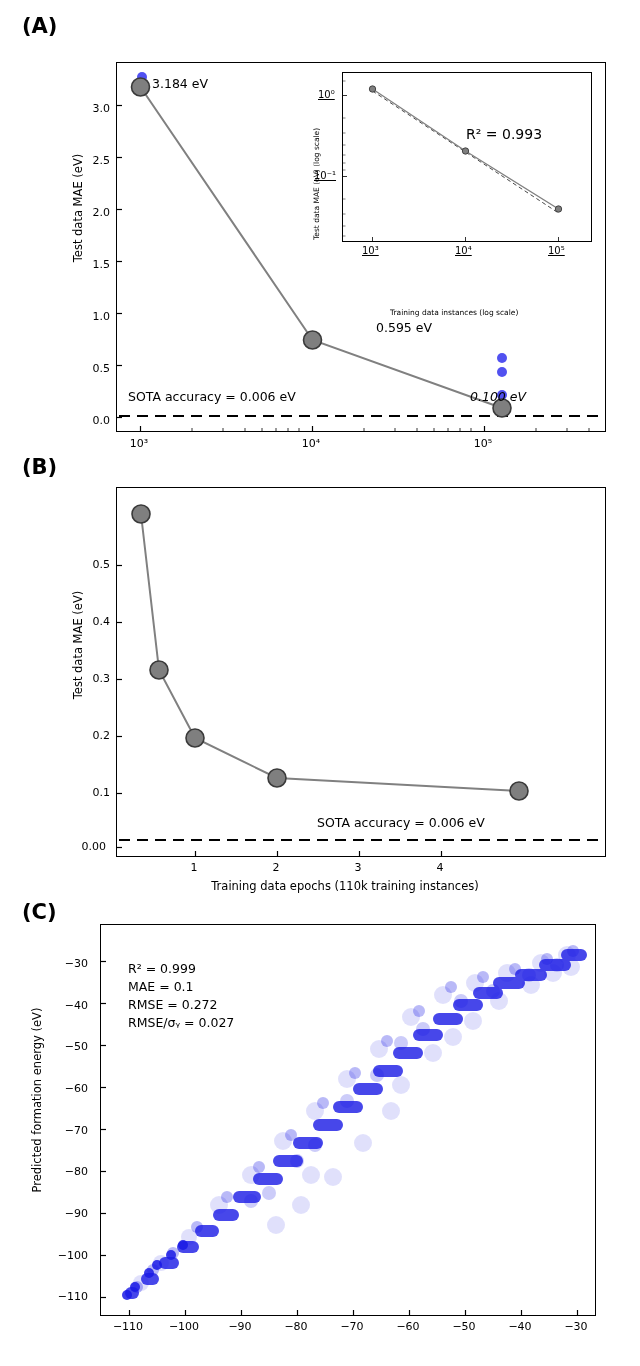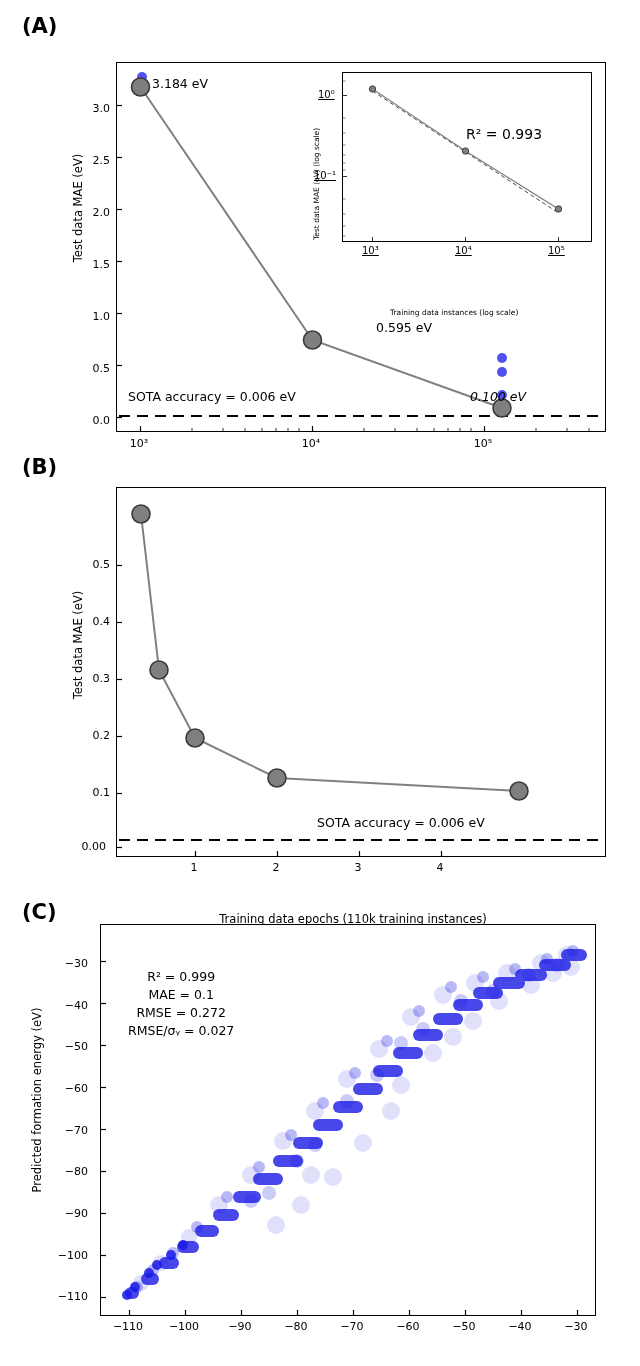--- a/index.html
+++ b/index.html
@@ -218,21 +218,21 @@
   <div class="inset-tick-label" style="left:548px;top:245px;">10⁵</div>
   <div class="inset-axis-title" style="left:390px;top:261px;margin-top:47px;">Training data instances (log scale)</div>
   <div class="inset-axis-title y-axis-title" style="left:312px;top:240px;">Test data MAE (eV) (log scale)</div>
   <div class="small-annot" style="left:466px;top:126px;">R² = 0.993</div>
 </div>
 
 <div class="panel" style="top:455px;height:455px;">
   <div class="panel-label" style="left:22px;top:0px;">(B)</div>
 
   <div class="axis-title y-axis-title" style="left:71px;top:340px;width:300px;">Test data MAE (eV)</div>
-  <div class="axis-title" style="left:108px;top:424px;width:490px;text-align:center;margin-top:33px;">Training data epochs (110k training instances)</div>
+  <div class="axis-title" style="left:100px;top:424px;width:490px;text-align:center;">Training data epochs (110k training instances)</div>
 
   <div class="tick-label y" style="left:70px;top:385px;width:36px;">0.00</div>
   <div class="tick-label y" style="left:74px;top:331px;width:36px;">0.1</div>
   <div class="tick-label y" style="left:74px;top:274px;width:36px;">0.2</div>
   <div class="tick-label y" style="left:74px;top:217px;width:36px;">0.3</div>
   <div class="tick-label y" style="left:74px;top:160px;width:36px;">0.4</div>
   <div class="tick-label y" style="left:74px;top:103px;width:36px;">0.5</div>
 
   <div class="tick-label" style="left:184px;top:406px;width:20px;text-align:center;">1</div>
   <div class="tick-label" style="left:266px;top:406px;width:20px;text-align:center;">2</div>
@@ -417,19 +417,19 @@
             <circle cx="392" cy="66" r="7"></circle>
           <circle cx="428" cy="50" r="7"></circle>
             <circle cx="456" cy="40" r="7"></circle>
           <circle cx="214" cy="220" r="7"></circle>
             <circle cx="150" cy="276" r="7"></circle>
         </g>
       </g>
     </svg>
   </div>
 
-  <div class="stats-block" style="left:128px;top:68px;text-align:center;">
+  <div class="stats-block" style="left:128px;top:60px;">
     <div class="stat-line">R² = 0.999</div>
     <div class="stat-line">MAE = 0.1</div>
     <div class="stat-line">RMSE = 0.272</div>
     <div class="stat-line">RMSE/σᵧ = 0.027</div>
   </div>
 </div>
 
 </body></html>

